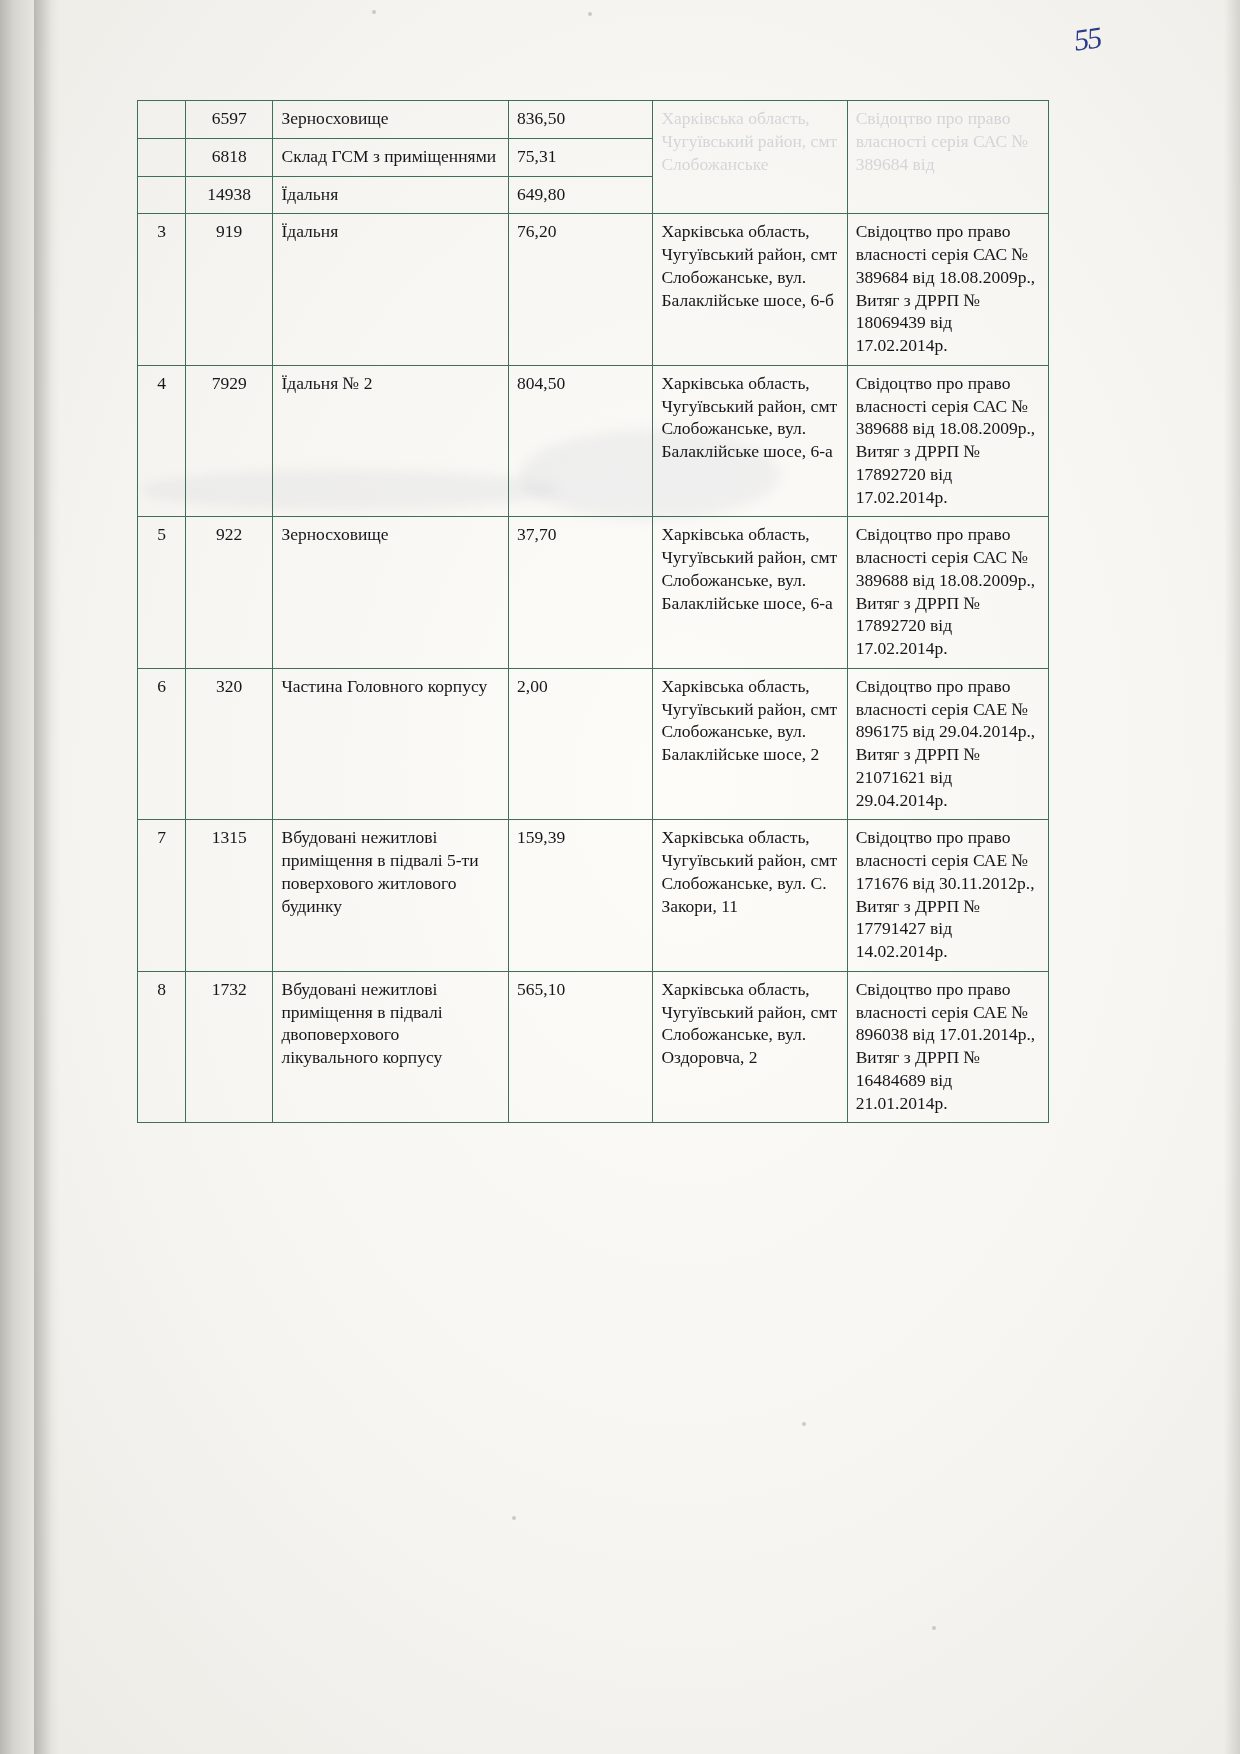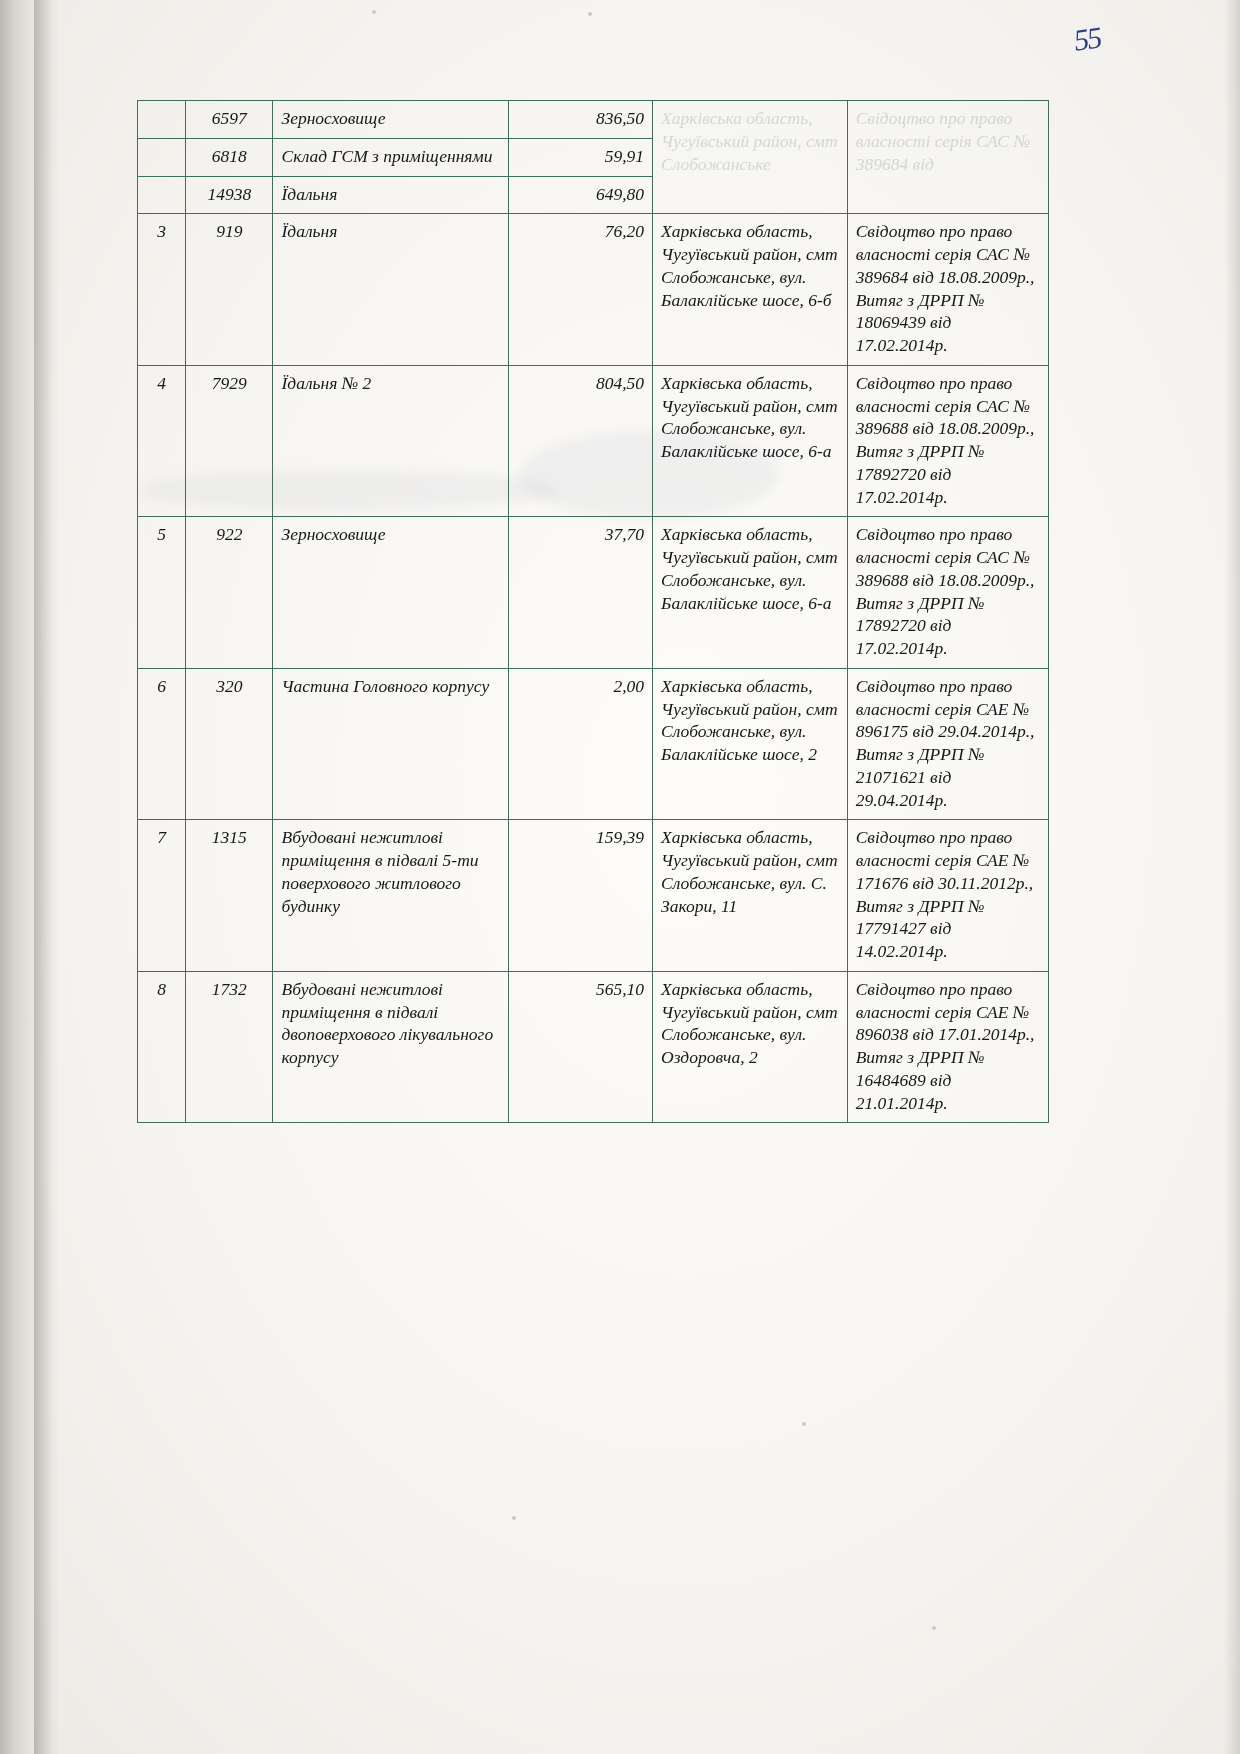--- a/index.html
+++ b/index.html
@@ -65,38 +65,37 @@
     border-collapse: collapse;
     font-size: 17.5px;
     color: #15171b;
     background: rgba(255,255,255,0.0);
   }
   table.doc td {
     border: 1px solid #3f6f57;
     padding: 6px 8px 8px 8px;
     vertical-align: top;
     line-height: 1.30;
-    font-style: italic;
   }
   .c-num {
     width: 34px;
     text-align: center;
     padding-left: 2px;
     padding-right: 2px;
   }
   .c-code {
     width: 74px;
     text-align: center;
   }
   .c-name {
     width: 232px;
   }
   .c-area {
     width: 138px;
-    text-align: right;
+    text-align: left;
     padding-right: 12px;
   }
   .c-addr {
     width: 186px;
   }
   .c-doc {
     width: 196px;
   }
   
   .ghost {
@@ -142,21 +141,21 @@
         <td class="c-code">6597</td>
         <td class="c-name">Зерносховище</td>
         <td class="c-area">836,50</td>
         <td class="c-addr ghost" rowspan="3">Харківська область, Чугуївський район, смт Слобожанське</td>
         <td class="c-doc ghost" rowspan="3">Свідоцтво про право власності серія САС № 389684 від</td>
       </tr>
       <tr>
         <td class="c-num"></td>
         <td class="c-code">6818</td>
         <td class="c-name">Склад ГСМ з приміщеннями</td>
-        <td class="c-area">59,91</td>
+        <td class="c-area">75,31</td>
       </tr>
       <tr>
         <td class="c-num"></td>
         <td class="c-code">14938</td>
         <td class="c-name">Їдальня</td>
         <td class="c-area">649,80</td>
       </tr>
       <tr>
         <td class="c-num">3</td>
         <td class="c-code">919</td>

